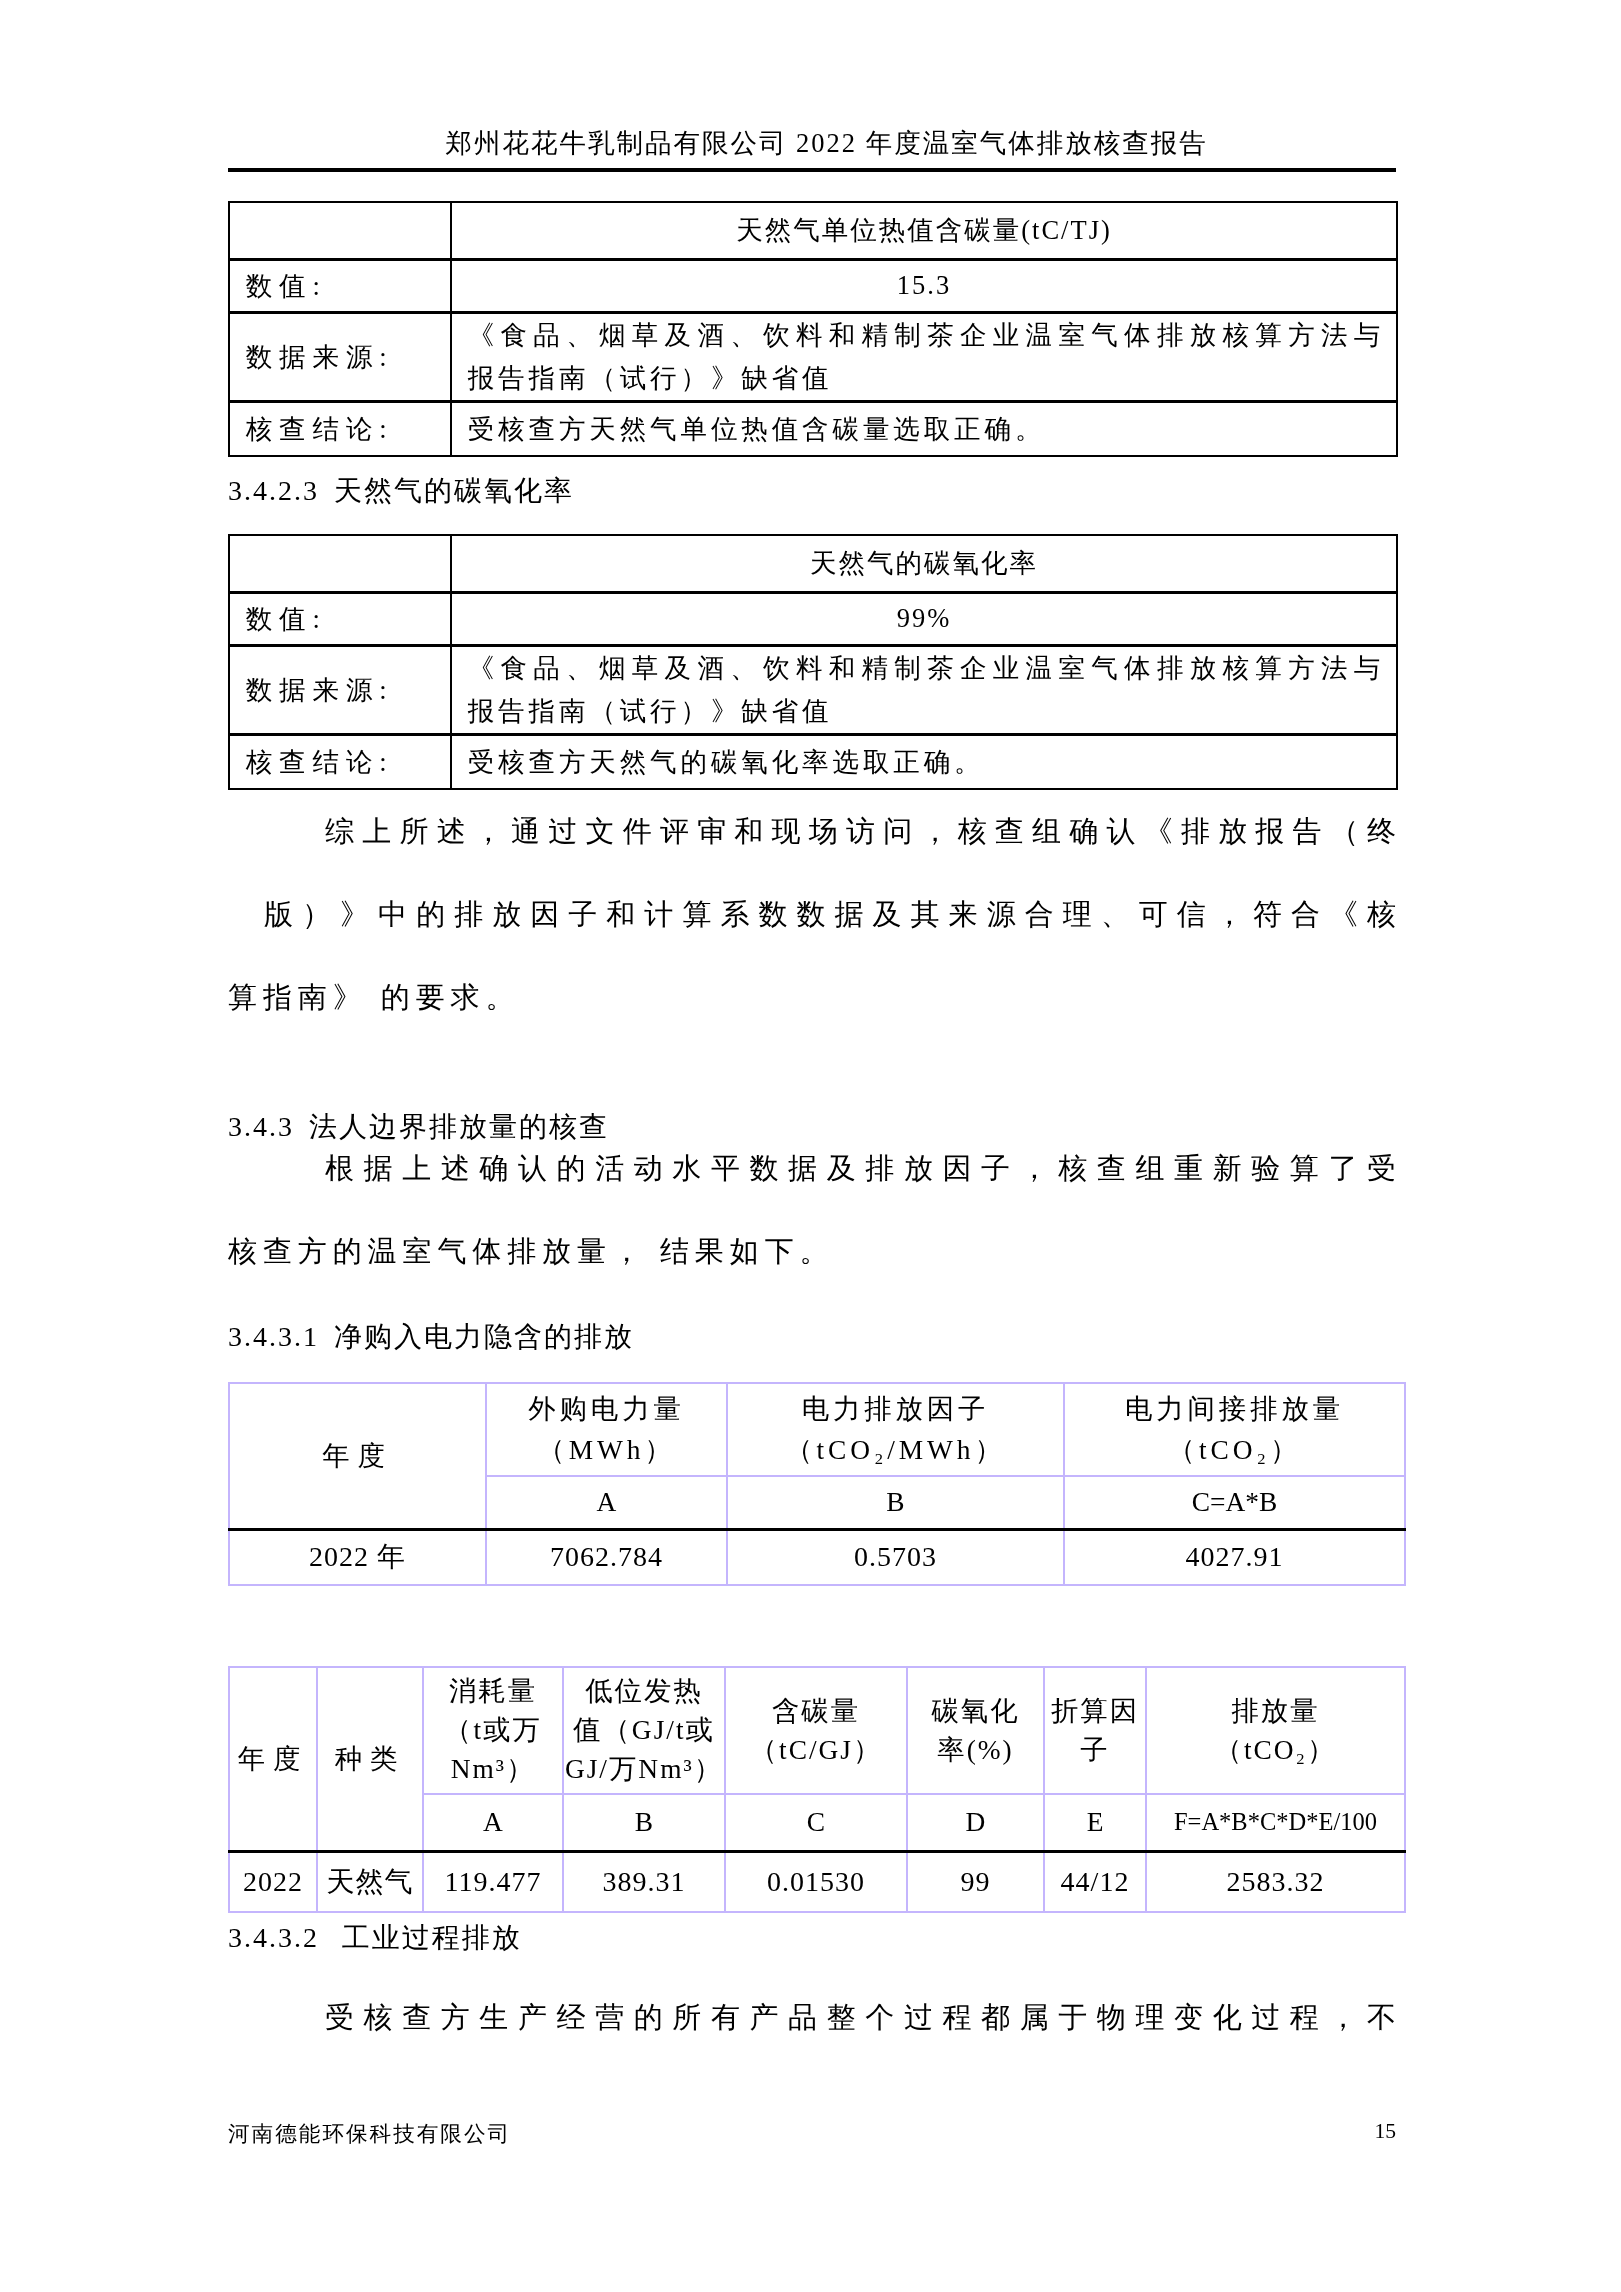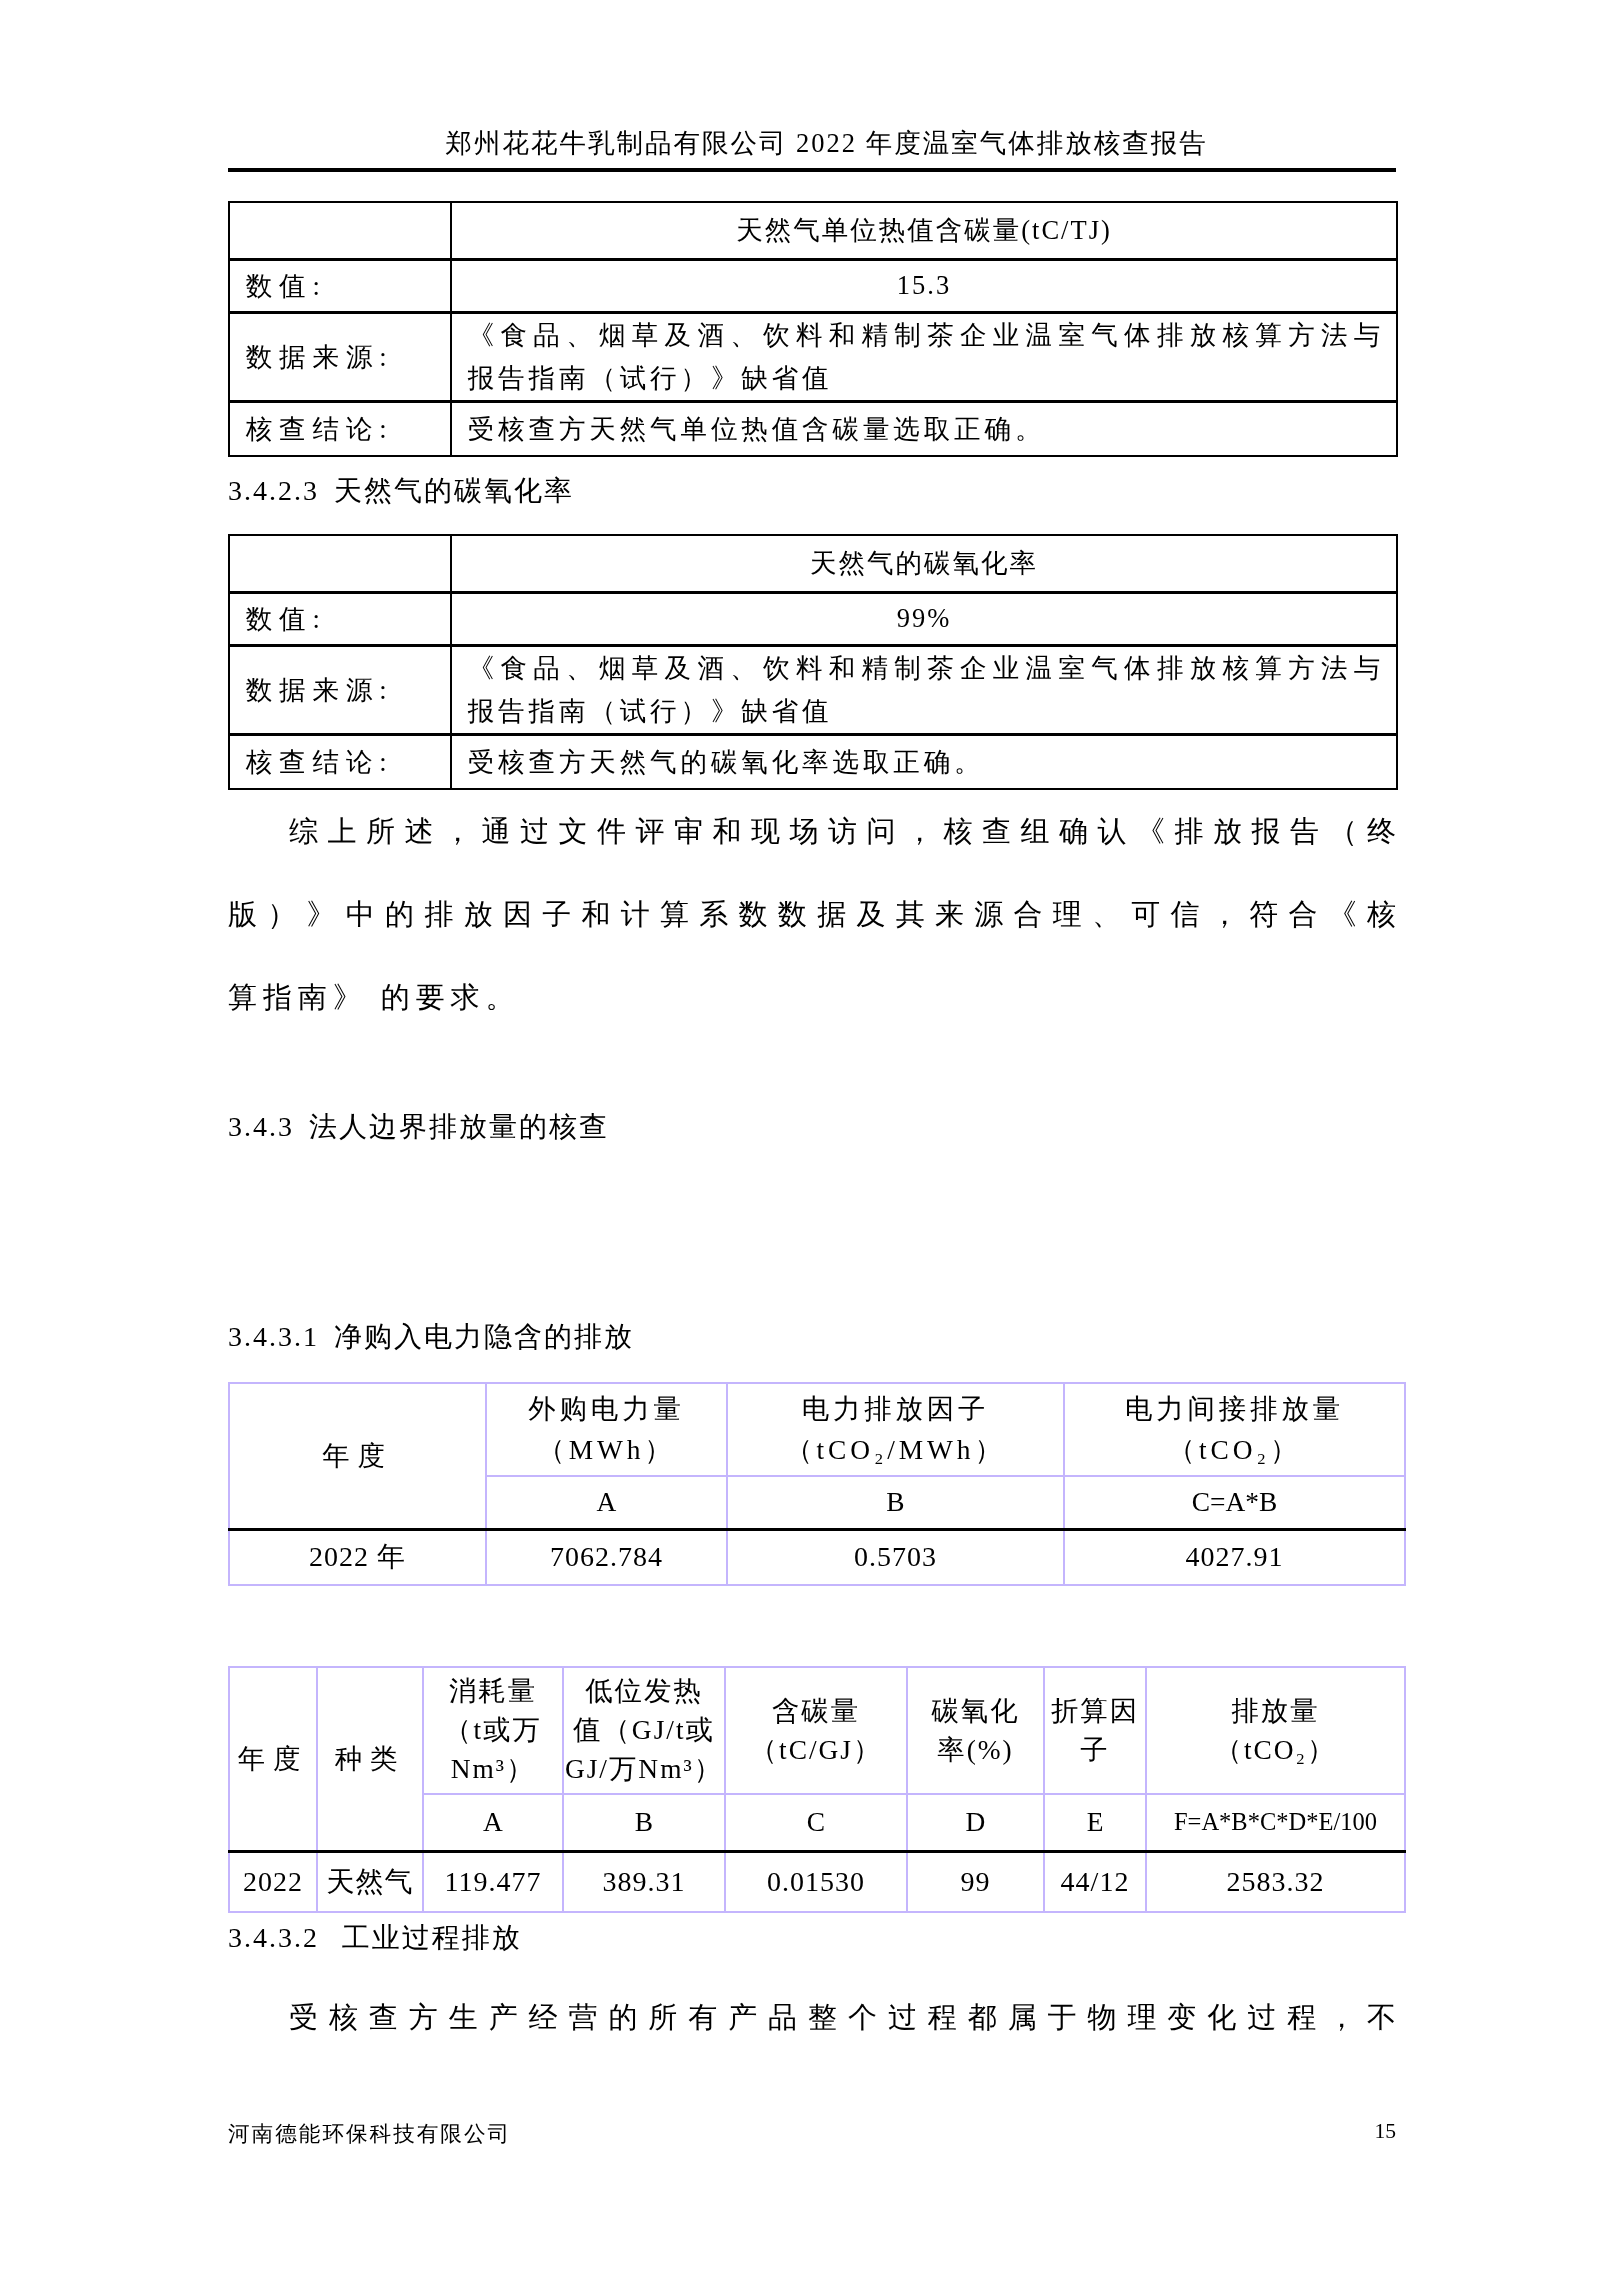--- a/index.html
+++ b/index.html
@@ -22,21 +22,21 @@
   }
   
   .abs{position:absolute;left:228px;width:1168px;}
   .heading{
     font-size:28px;letter-spacing:2px;word-spacing:5.9px;white-space:nowrap;
   }
   .heading.wide-gap{word-spacing:13.7px;}
   .para{font-size:29px;line-height:83px;}
   .para .line{display:block;}
   .para .line.fill{
-    text-align:justify;text-align-last:justify;
+    text-align:justify;text-align-last:justify;margin-left:36px;
   }
   .para .line.end{letter-spacing:5.9px;}
   .para .line.indent{text-indent:61px;}
   .para.single{line-height:59px;}
   
   table{border-collapse:collapse;table-layout:fixed;}
   .kv{
     width:1168px;border:2.9px solid #000;
   }
   .kv td{
@@ -150,20 +150,24 @@
   </table>
 
   <div class="abs para" style="top:790px;">
     <span class="line fill indent">综上所述，通过文件评审和现场访问，核查组确认《排放报告（终</span>
     <span class="line fill">版）》中的排放因子和计算系数数据及其来源合理、可信，符合《核</span>
     <span class="line end">算指南》 的要求。</span>
   </div>
 
   <div class="abs heading" style="top:1108px;">3.4.3 法人边界排放量的核查</div>
 
+  <div class="abs para" style="top:1127px;">
+    <span class="line fill indent">根据上述确认的活动水平数据及排放因子，核查组重新验算了受</span>
+    <span class="line end">核查方的温室气体排放量， 结果如下。</span>
+  </div>
 
   <div class="abs heading" style="top:1318px;">3.4.3.1 净购入电力隐含的排放</div>
 
   <table class="grid t3" style="position:absolute;top:1382px;left:228px;width:1176px;">
     <colgroup>
       <col style="width:257px">
         <col style="width:241px">
         <col style="width:337px">
         <col style="width:341px">
     </colgroup>

